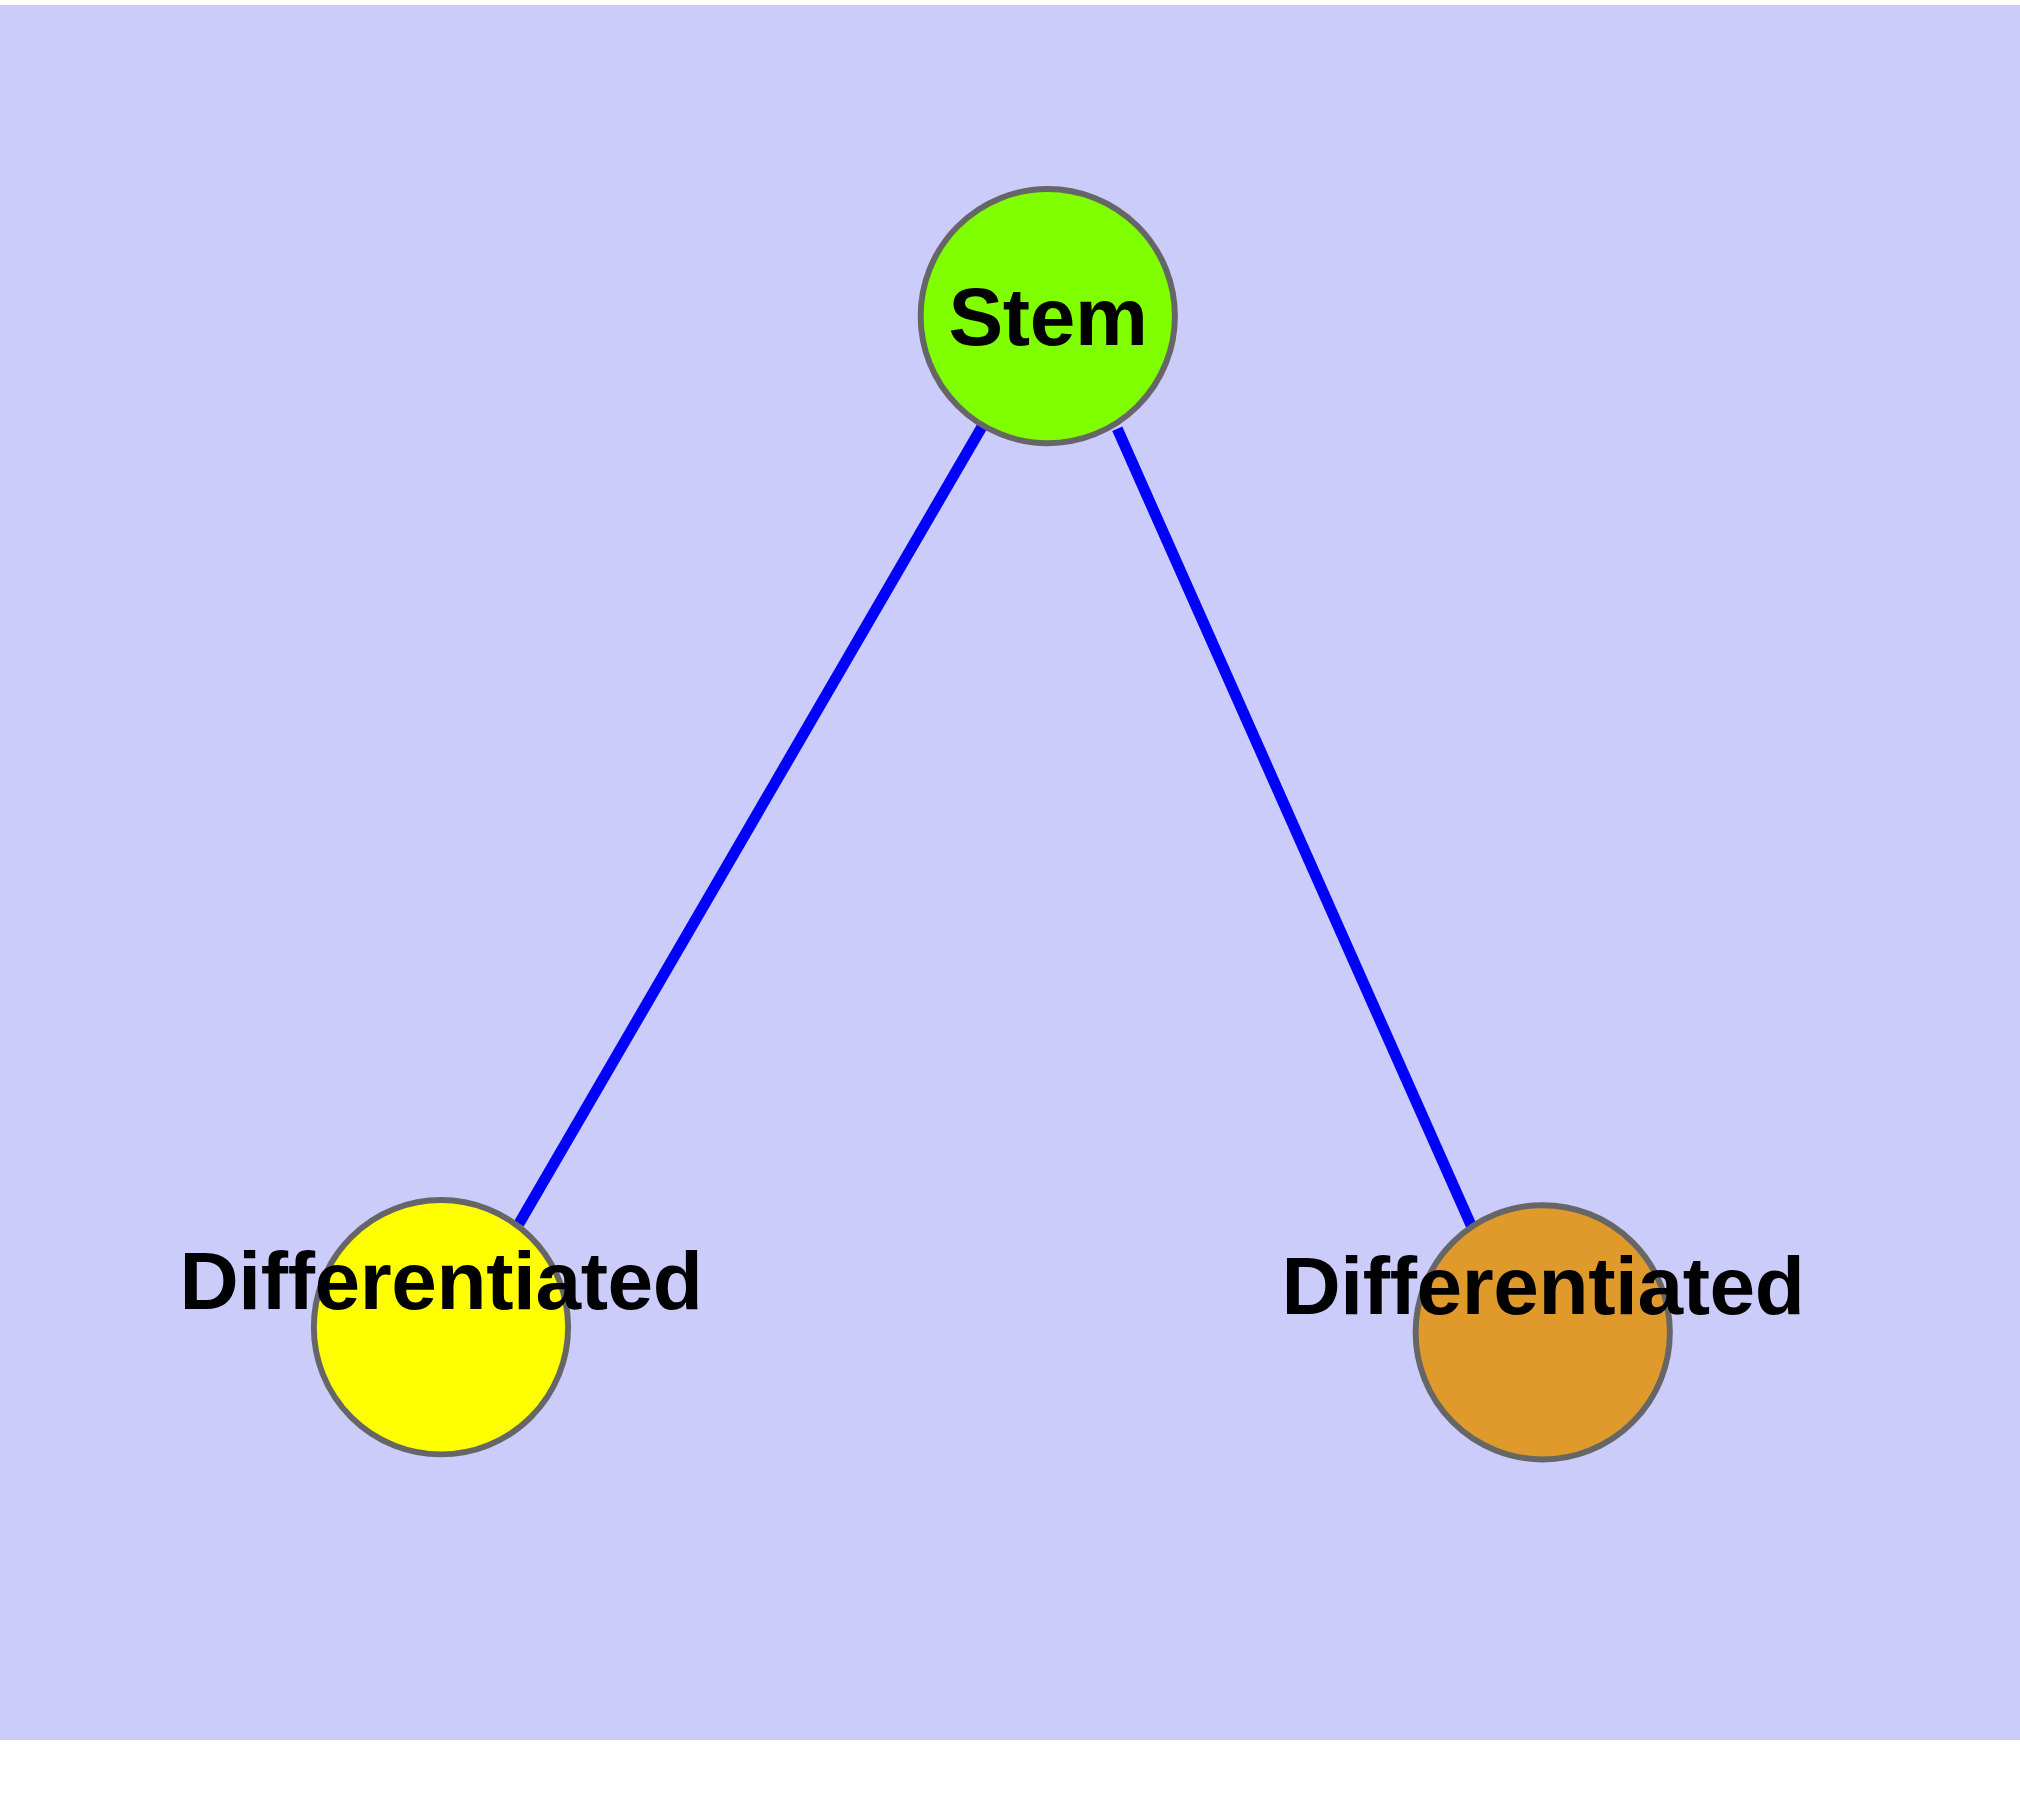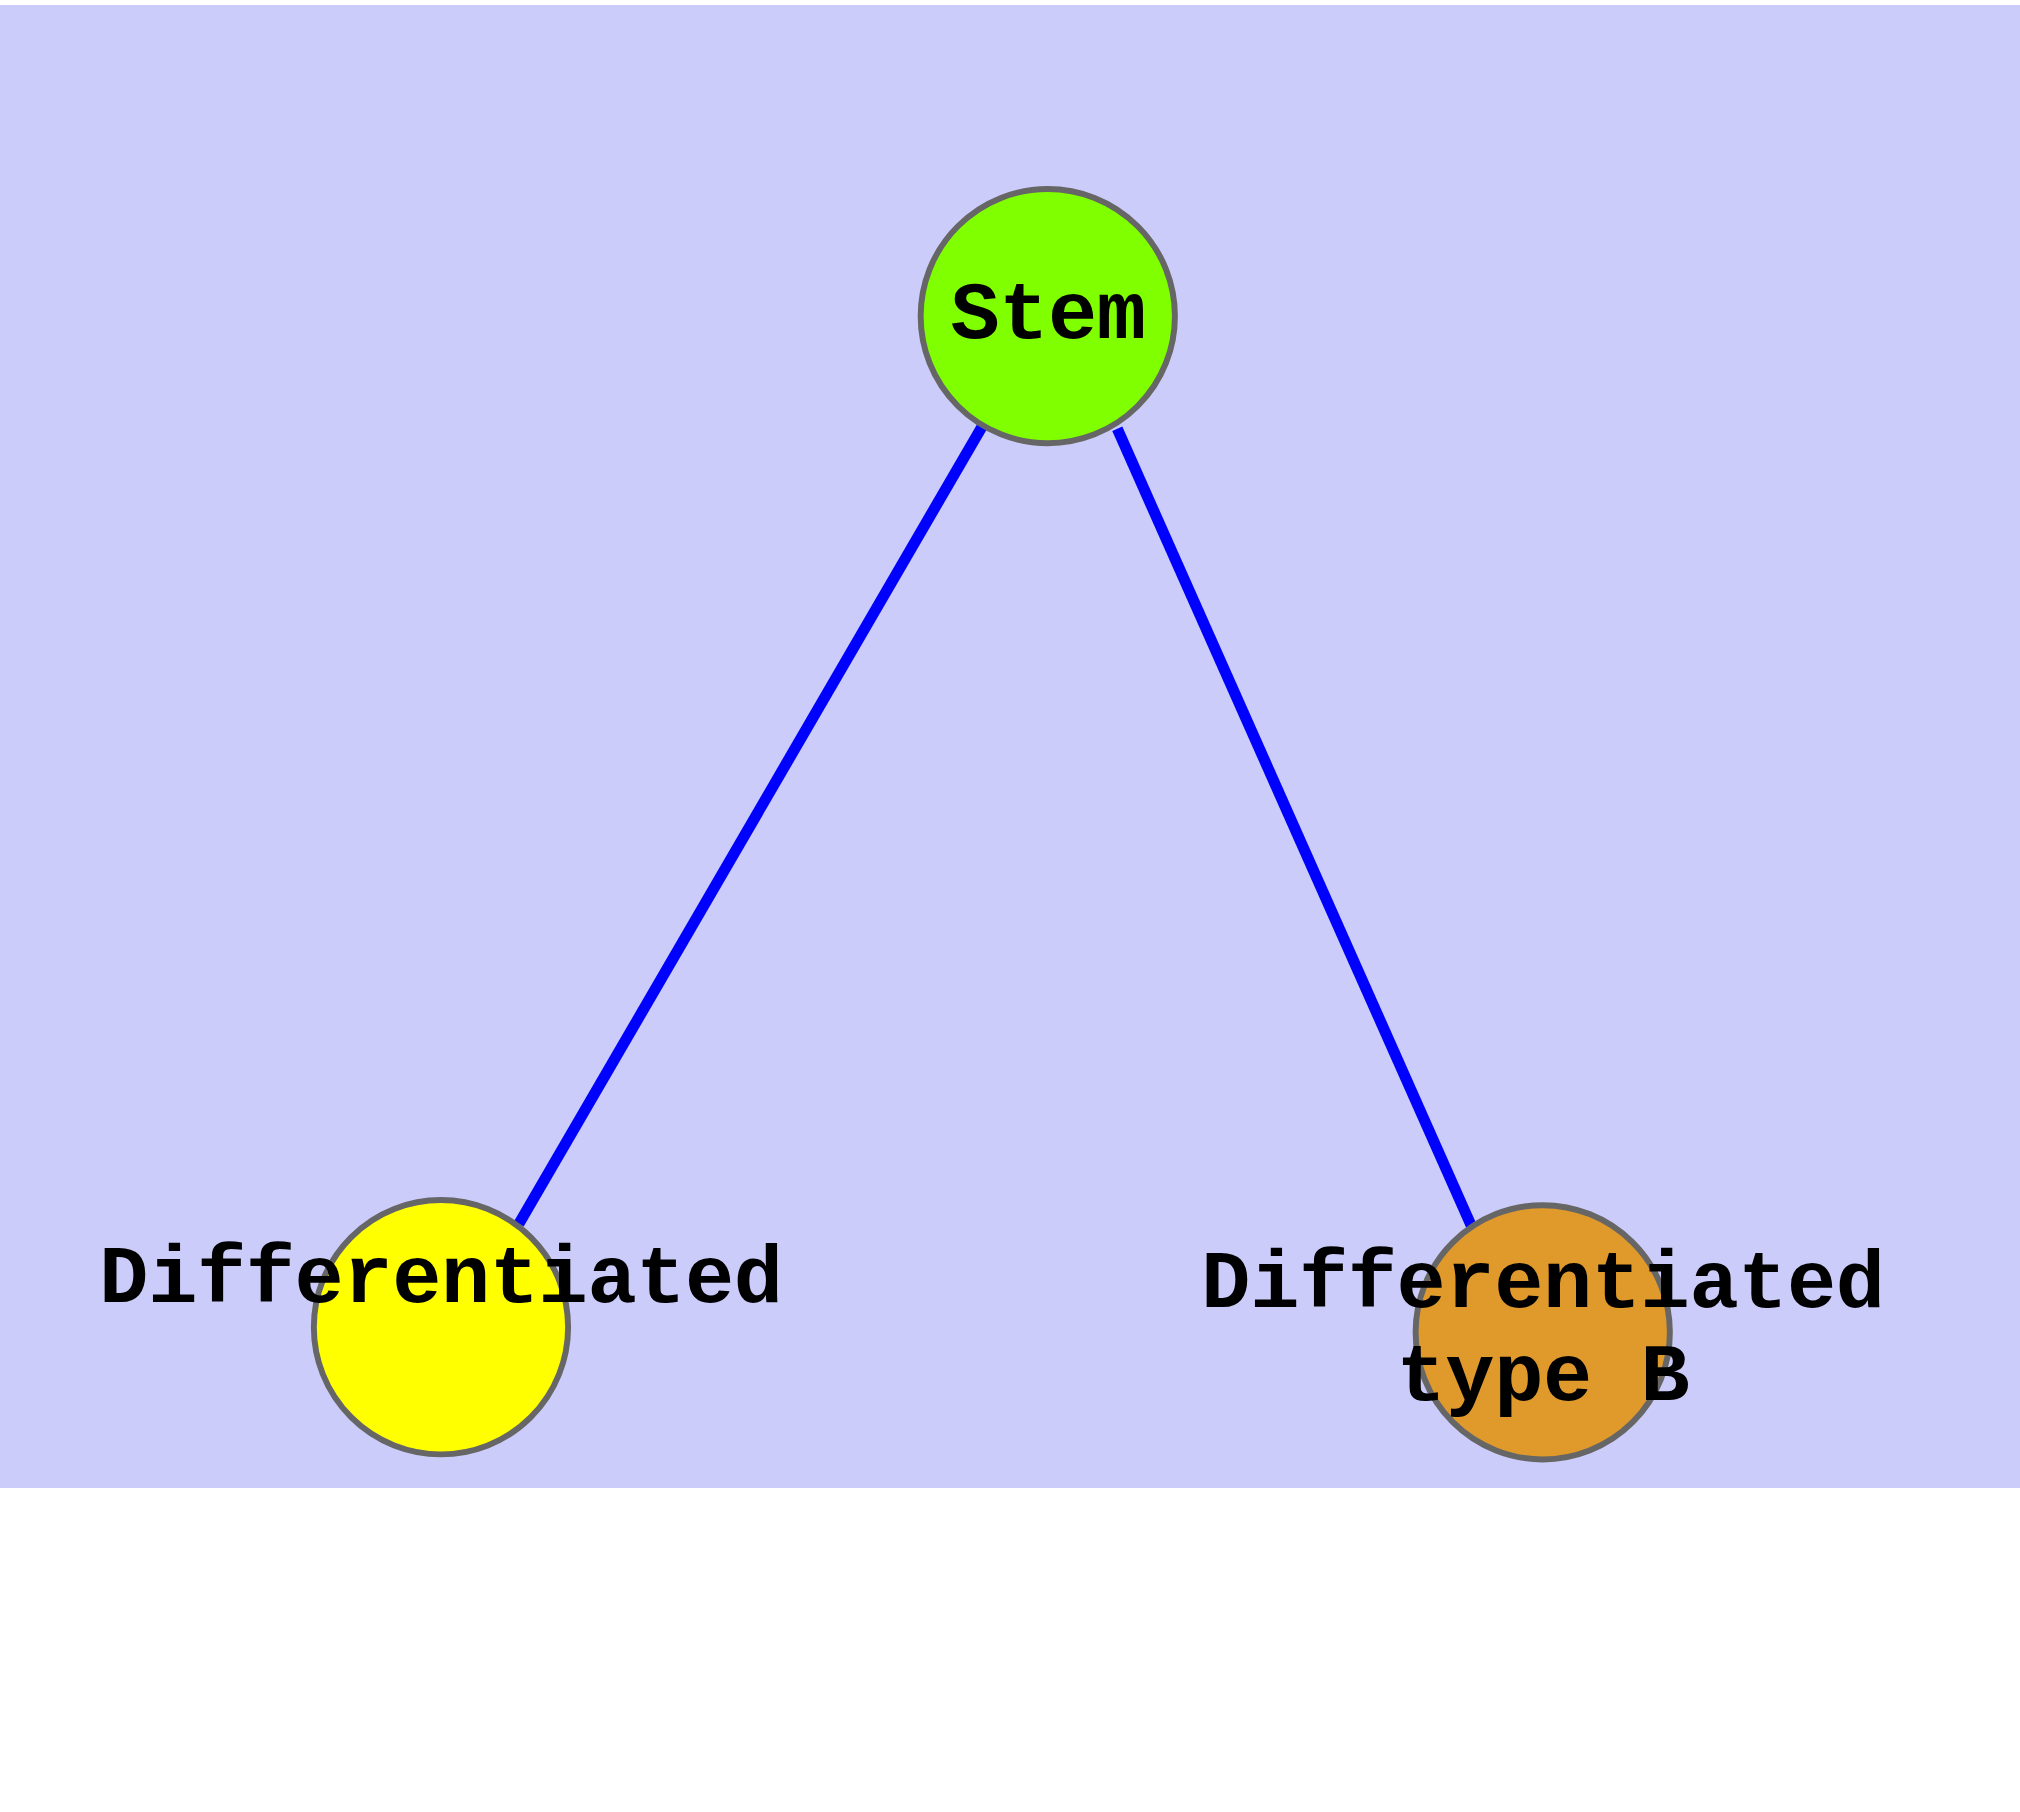--- a/index.html
+++ b/index.html
@@ -3,23 +3,23 @@
 <meta charset="utf-8">
 <style>
   html, body {
     margin: 0;
     padding: 0;
     background: #ffffff;
   }
   #canvas {
     position: relative;
     width: 2021px;
-    height: 1488px;
+    height: 1740px;
     overflow: hidden;
-    font-family: Liberation Mono, monospace;
+    font-family: Liberation Sans, sans-serif;
   }
   #bg-rect {
     position: absolute;
     left: 0;
     top: 5.1px;
     width: 2021px;
     height: 1807px;
     background: #ccccfa;
   }
   #graph-svg {
@@ -65,17 +65,16 @@
   <div class="node-label" style="left:624px; top:270px; width:848px;">
     <span class="label-line">Stem</span>
   </div>
 
   <div class="node-label" style="left:17px; top:1234px; width:848px;">
     <span class="label-line">Differentiated</span>
   </div>
 
   <div class="node-label" style="left:1119px; top:1239px; width:848px;">
     <span class="label-line">Differentiated</span>
-    <span class="label-line">type B</span>
   </div>
 
 </div>
 
 
 </body></html>

